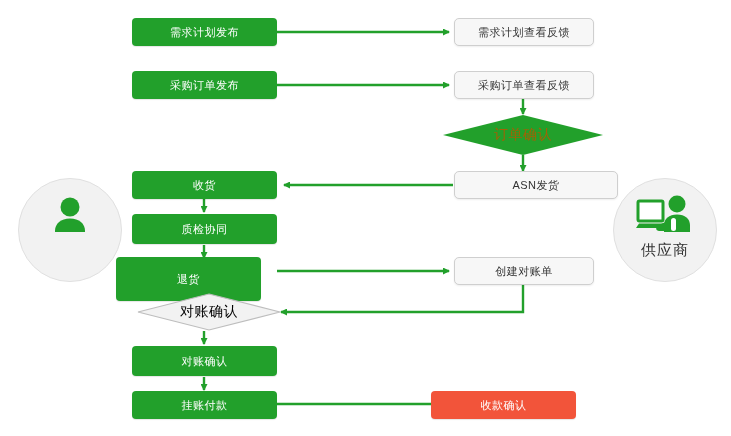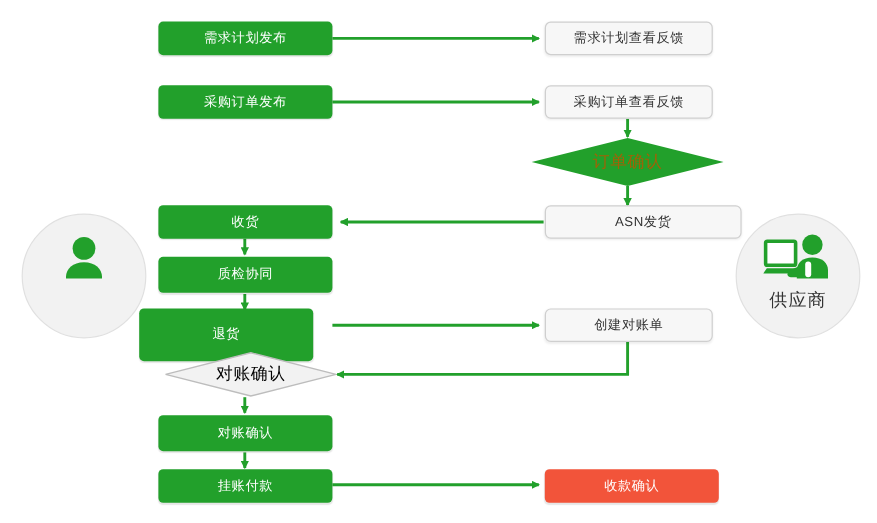--- a/index.html
+++ b/index.html
@@ -241,17 +241,17 @@
   </div>
 
   <div class="node green" style="left:132px; top:346px; width:145px; height:30px;">
     <span>对账确认</span>
   </div>
 
   <div class="node green" style="left:132px; top:391px; width:145px; height:28px;">
     <span>挂账付款</span>
   </div>
 
-  <div class="node red" style="left:454px; top:391px; width:145px; height:28px;">
+  <div class="node red" style="left:431px; top:391px; width:145px; height:28px;">
     <span>收款确认</span>
   </div>
 
 </div>
 
 </body></html>

